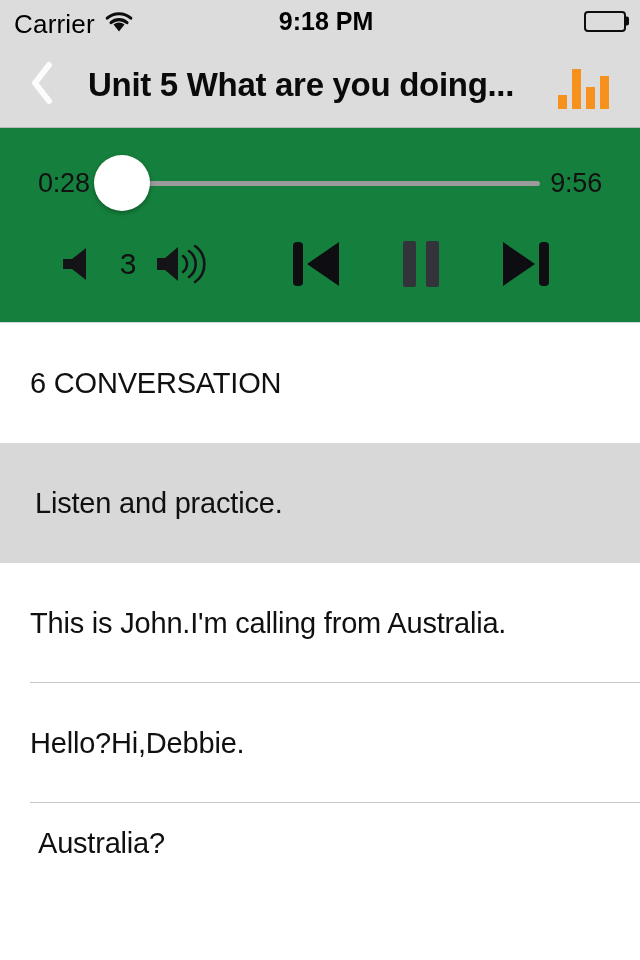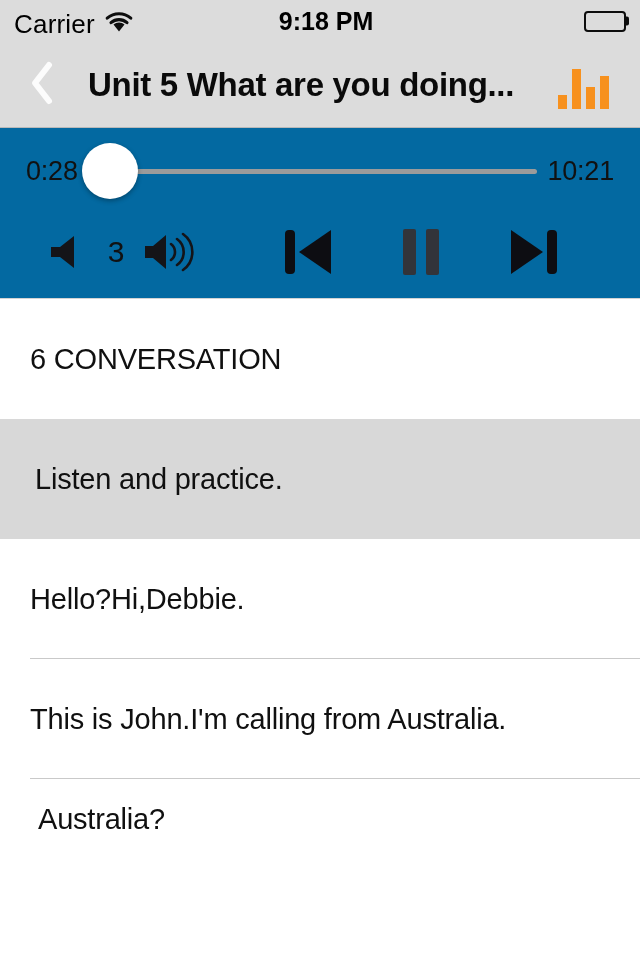--- a/index.html
+++ b/index.html
@@ -61,23 +61,23 @@
     letter-spacing:-.3px;
   }
   .eq-icon{
     margin-left:auto; flex:none;
     display:flex; align-items:flex-end; gap:5px; height:48px;
   }
   .eq-bar{ width:9px; background:#f7911e; }
 
   
   .player{
-    background:#0369a1;
+    background:#15803d;
     border-bottom:1px solid #d3d3d3;
-    padding:0;
+    padding:12px;
   }
   .scrub-row{
     height:86px;
     display:flex; align-items:center;
     padding:0 26px;
     gap:10px;
   }
   .time-label{ font-size:27px; color:#111; flex:none; letter-spacing:-.2px; }
   .slider{
     flex:1; position:relative; height:50px;
@@ -179,21 +179,21 @@
 
 <div class="player">
 
   <div class="scrub-row">
     <span class="time-label">0:28</span>
     <div class="slider">
       <span class="slider-track"></span>
       <span class="slider-fill" style="width:5%"></span>
       <span class="slider-thumb" style="left:5%"></span>
     </div>
-    <span class="time-label">10:21</span>
+    <span class="time-label">9:56</span>
   </div>
 
   <div class="controls-row">
     <div class="vol-group">
       <span class="ctrl">
         <svg width="42" height="40" viewBox="0 0 42 40">
           <path d="M26 4 L12 15 L3 15 L3 25 L12 25 L26 36 Z" fill="#141418"></path>
         </svg>
       </span>
       <span class="vol-level">3</span>
@@ -238,27 +238,27 @@
     <span class="row-text">6 CONVERSATION</span>
 
   </div>
 
   <div class="row highlight nosep">
     <span class="row-text">Listen and practice.</span>
 
   </div>
 
   <div class="row">
+    <span class="row-text">This is John.I'm calling from Australia.</span>
+    <span class="sep"></span>
+  </div>
+
+  <div class="row">
     <span class="row-text">Hello?Hi,Debbie.</span>
     <span class="sep"></span>
   </div>
 
-  <div class="row">
-    <span class="row-text">This is John.I'm calling from Australia.</span>
-    <span class="sep"></span>
-  </div>
-
   <div class="row clipped nosep">
     <span class="row-text">Australia?</span>
 
   </div>
 
 </div>
 
 </body></html>

